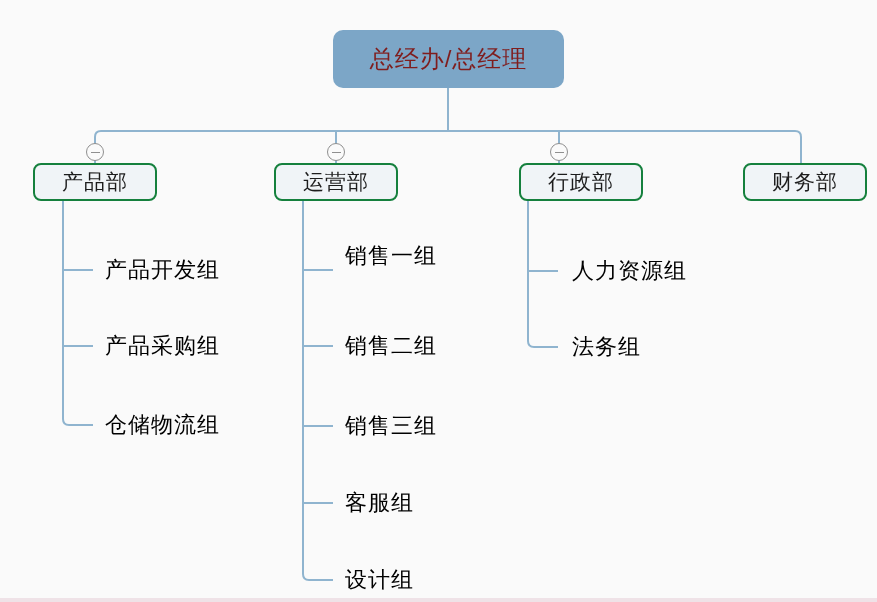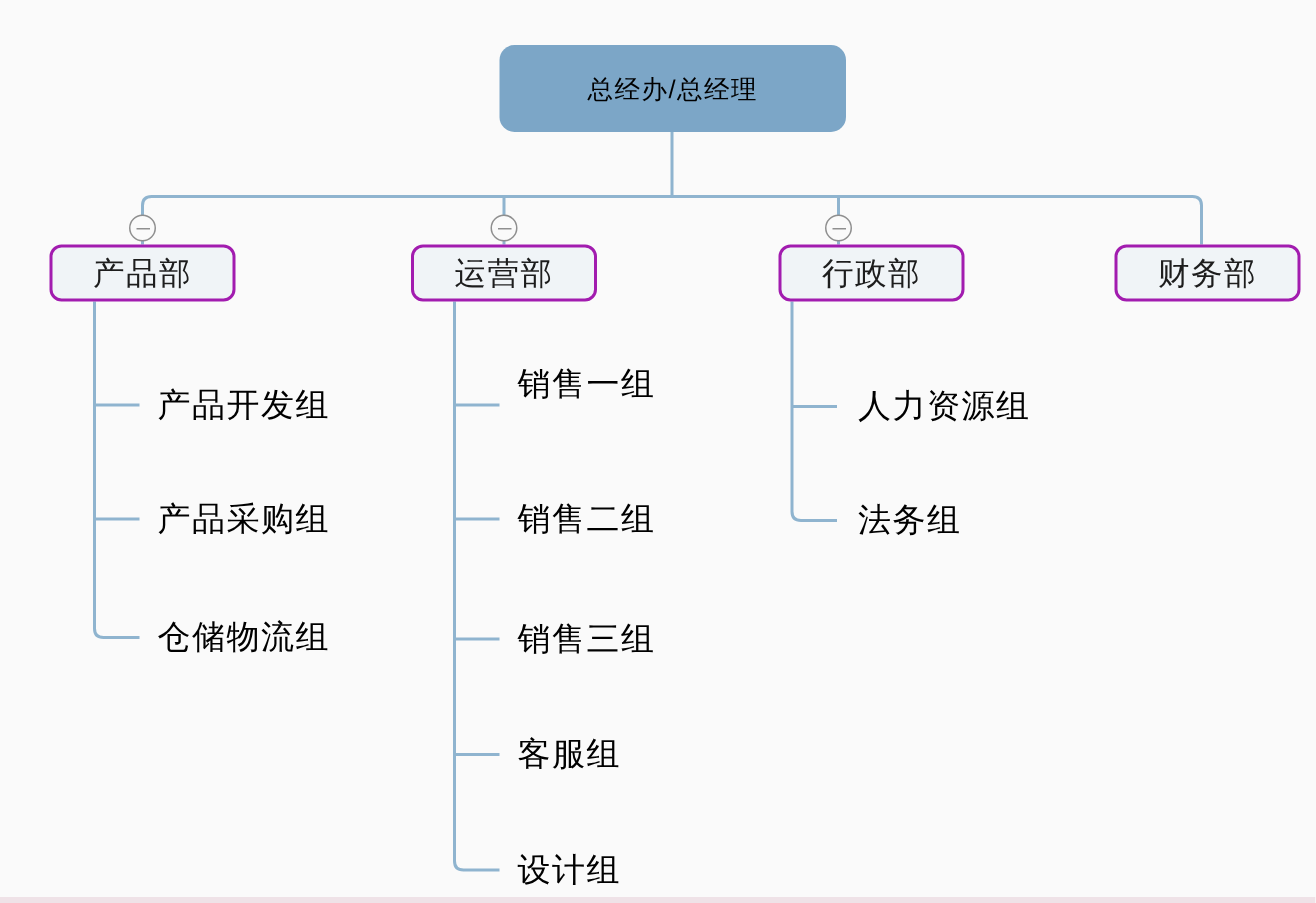--- a/index.html
+++ b/index.html
@@ -23,35 +23,35 @@
   .connectors path {
     fill: none;
     stroke-width: 2;
   }
   .node-root {
     position: absolute;
     left: 333px; top: 30px;
     width: 231px; height: 58px;
     background: #7ca6c7;
     border-radius: 10px;
-    color: #000000;
-    font-size: 17px;
+    color: #7f1d1d;
+    font-size: 24px;
     display: flex;
     align-items: center;
     justify-content: center;
     box-sizing: border-box;
     cursor: pointer;
     letter-spacing: 1px;
   }
   .node-dept {
     position: absolute;
     top: 163px;
     width: 124px; height: 38px;
     background: #f0f4f7;
-    border: 2px solid #a21caf;
+    border: 2px solid #15803d;
     border-radius: 8px;
     color: #1d1d1d;
     font-size: 21px;
     display: flex;
     align-items: center;
     justify-content: center;
     box-sizing: border-box;
     cursor: pointer;
     letter-spacing: 1px;
   }

